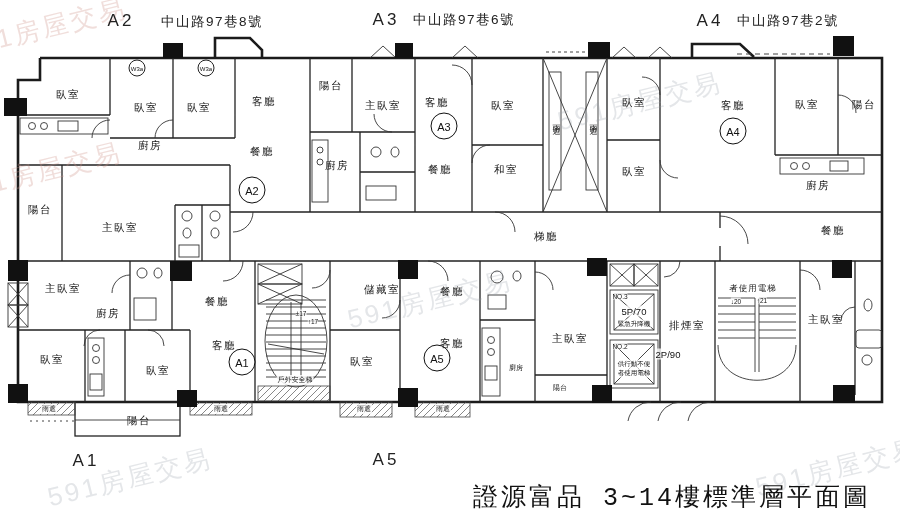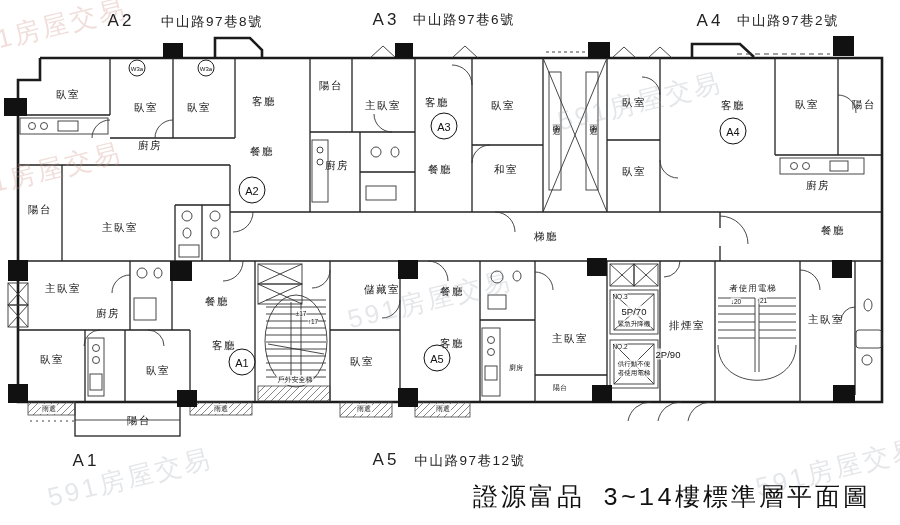--- a/index.html
+++ b/index.html
@@ -196,21 +196,20 @@
 <span class="wmk" style="left:838px;top:468px">591房屋交易</span>
 
 <span class="ucode" style="left:121px;top:21px">A2</span>
 <span class="uaddr" style="left:212px;top:22px">中山路97巷8號</span>
 <span class="ucode" style="left:386px;top:20px">A3</span>
 <span class="uaddr" style="left:464px;top:20px">中山路97巷6號</span>
 <span class="ucode" style="left:710px;top:21px">A4</span>
 <span class="uaddr" style="left:788px;top:21px">中山路97巷2號</span>
 <span class="ucode" style="left:86px;top:461px">A1</span>
 <span class="ucode" style="left:386px;top:460px">A5</span>
-<span class="uaddr" style="left:470px;top:461px">中山路97巷12號</span>
 
 <div class="title" style="left:672px;top:496px">證源富品 3~14樓標準層平面圖</div>
 
 <span class="marker" style="left:252px;top:190px">A2</span>
 <span class="marker" style="left:444px;top:126px">A3</span>
 <span class="marker" style="left:733px;top:131px">A4</span>
 <span class="marker" style="left:242px;top:362px">A1</span>
 <span class="marker" style="left:437px;top:358px">A5</span>
 
 <span class="wm3" style="left:137px;top:68px">W3a</span>

